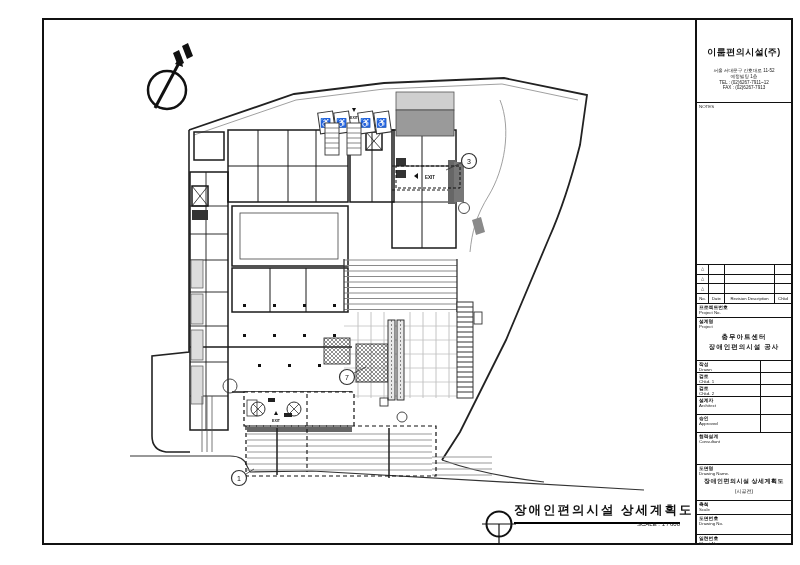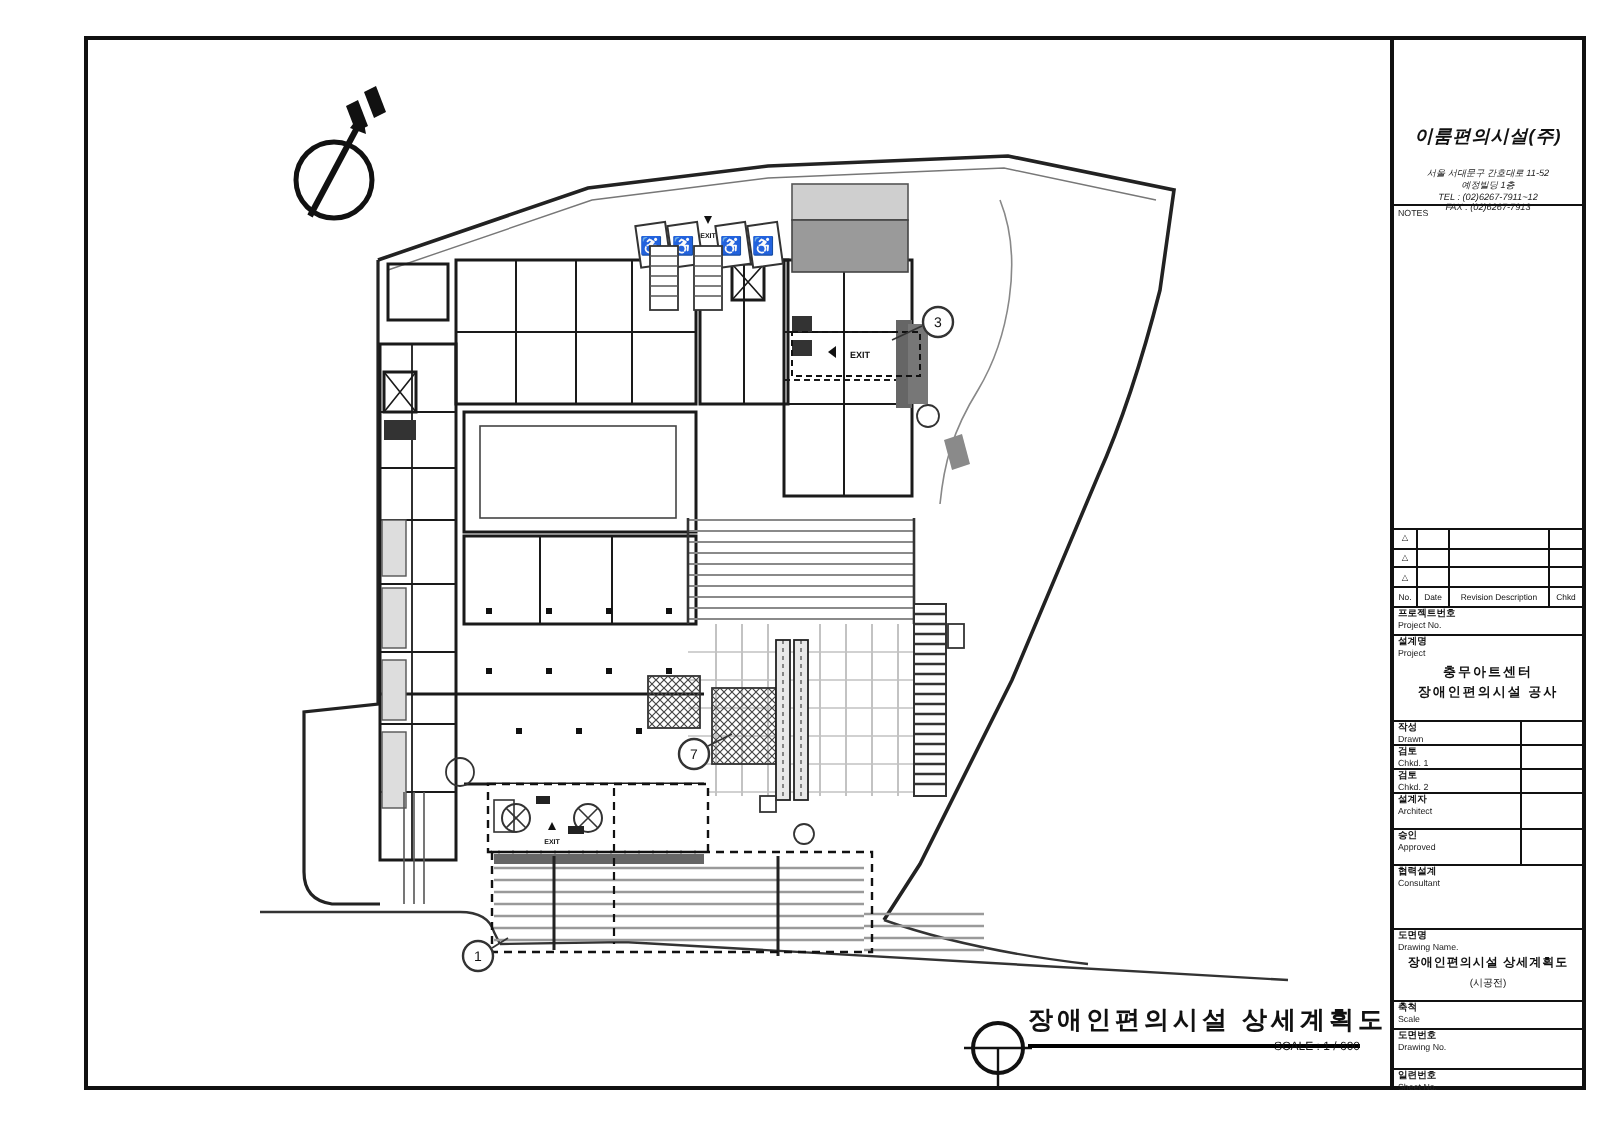--- a/index.html
+++ b/index.html
@@ -212,21 +212,21 @@
       </g>
       <g>
         <line x1="310" y1="353" x2="322" y2="347" stroke="#333" stroke-width="0.8"></line>
         <circle cx="303" cy="357" r="7.5" fill="#fff" stroke="#333" stroke-width="1.2"></circle>
         <text x="303" y="359.5" font-size="7" text-anchor="middle" fill="#111">7</text>
       </g>
     </svg>
 
     <div class="tb">
 
-      <div class="tb-sec first" style="top:16px;height:82px;font-style:italic;">
+      <div class="tb-sec first" style="top:0;height:82px;">
         <div class="tb-company-name">이룸편의시설(주)</div>
         <div class="tb-address">
           <div>서울 서대문구 간호대로 11-52</div>
           <div>예정빌딩 1층</div>
           <div>TEL : (02)6267-7911~12</div>
           <div>FAX : (02)6267-7913</div>
         </div>
       </div>
 
       <div class="tb-sec" style="top:82px;height:162px;">

